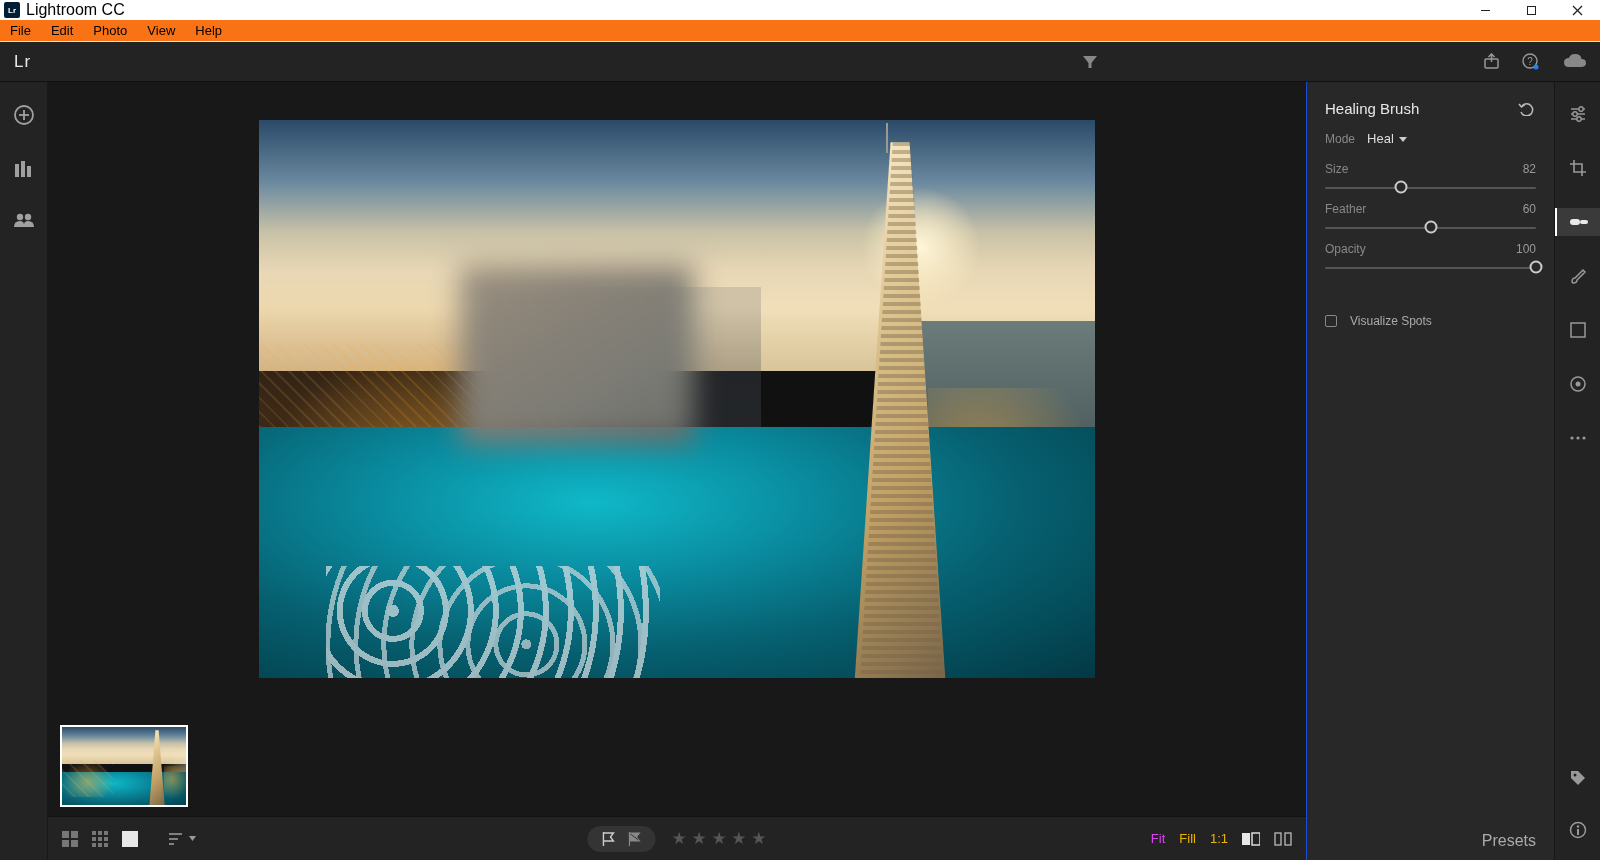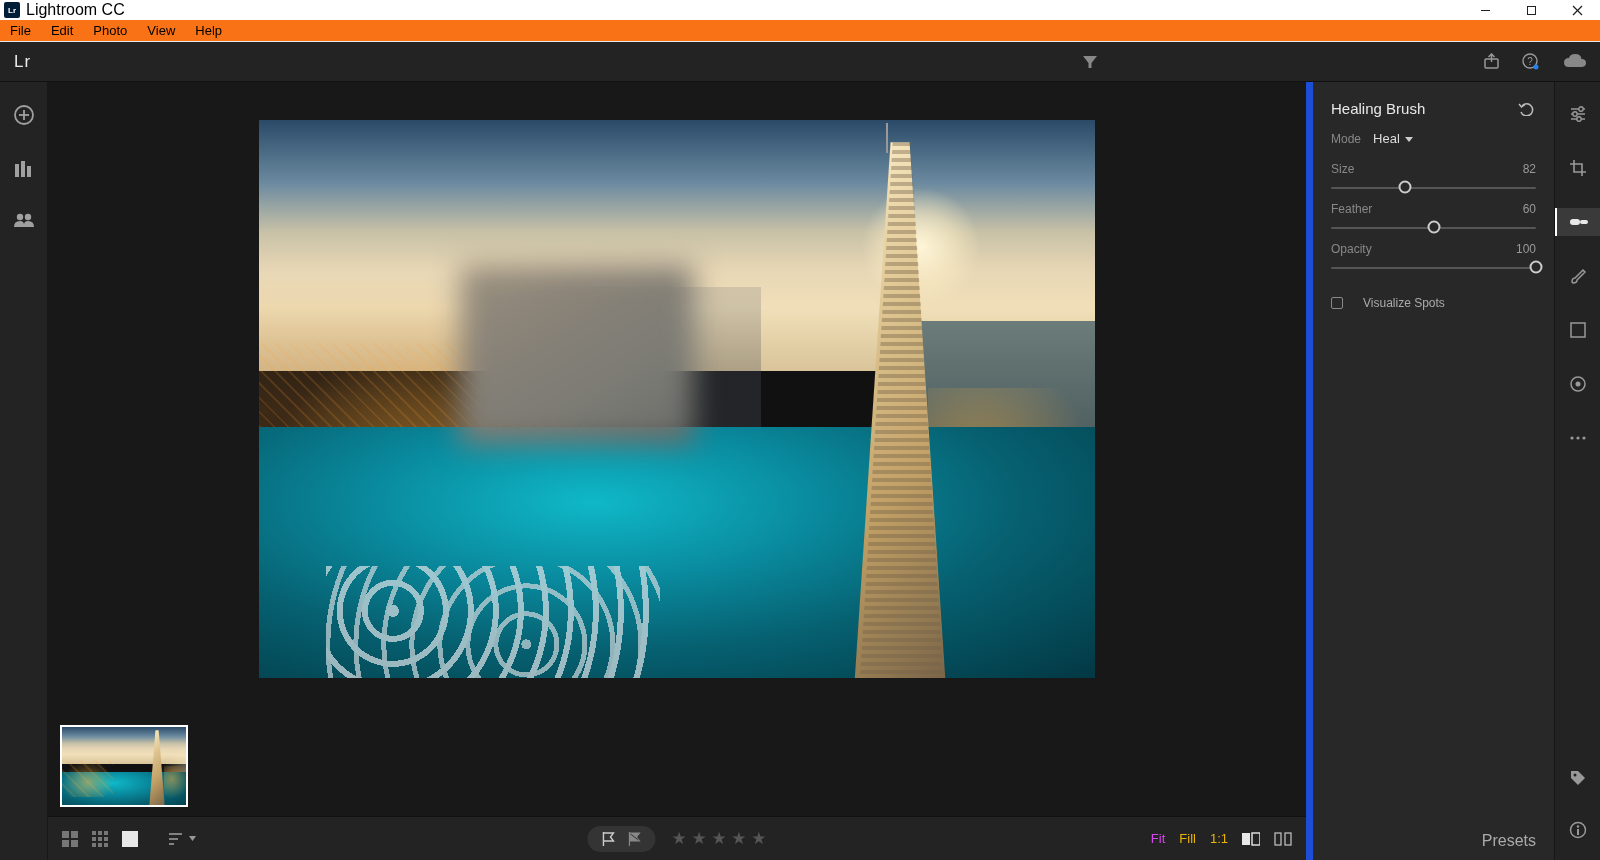--- a/index.html
+++ b/index.html
@@ -65,31 +65,31 @@
 .vm.active{color:#e8e8e8}
 .sort-btn{margin-left:30px;display:flex;align-items:center;color:#999}
 .mid-controls{position:absolute;left:50%;transform:translateX(-50%);display:flex;align-items:center;gap:12px}
 .flag-pill{background:#343434;border-radius:16px;padding:5px 14px;display:flex;gap:12px}
 .stars{display:flex;gap:3px;color:#555;font-size:17px;margin-left:4px}
 .right-controls{position:absolute;right:14px;display:flex;align-items:center;gap:14px;font-size:13px}
 .zoom-label{color:#eab308}
 .zoom-label.active{color:#d946ef;font-weight:500}
 
 
-.right-panel{width:248px;background:#282828;border-left:7px solid #1d4ed8;display:flex;flex-direction:column;padding:18px 18px 10px 18px;position:relative}
+.right-panel{width:248px;background:#282828;border-left:1px solid #1d4ed8;display:flex;flex-direction:column;padding:18px 18px 10px 18px;position:relative}
 .panel-title{color:#e8e8e8;font-size:15px;font-weight:500;margin-bottom:14px;display:flex;justify-content:space-between;align-items:center}
 .mode-row{display:flex;align-items:center;gap:12px;margin-bottom:10px;color:#888;font-size:12px}
 .mode-row .val{color:#ddd;font-size:13px;display:flex;align-items:center;gap:4px}
 .slider-group{margin-top:6px}
 .slider-row{display:flex;justify-content:space-between;color:#888;font-size:12px;margin-bottom:2px}
 .slider-row .num{color:#999}
 .slider-track{position:relative;height:18px;margin-bottom:6px}
 .slider-track .line{position:absolute;left:0;right:0;top:50%;height:2px;background:#555;border-radius:1px}
 .slider-track .knob{position:absolute;top:50%;width:13px;height:13px;border:2px solid #ccc;border-radius:50%;background:#282828;transform:translate(-50%,-50%)}
-.checkbox-row{display:flex;align-items:center;gap:20px;margin-top:14px;color:#aaa;font-size:12px}
+.checkbox-row{display:flex;align-items:center;gap:13px;margin-top:32px;color:#aaa;font-size:12px}
 .cb{width:12px;height:12px;border:1px solid #888;border-radius:2px}
 .presets-label{position:absolute;bottom:10px;right:18px;color:#aaa;font-size:16px}
 
 
 .tool-rail{width:46px;background:#232323;border-left:1px solid #161616;display:flex;flex-direction:column;align-items:center;padding-top:18px;gap:26px;position:relative}
 .tool-rail .tool{color:#888;width:46px;height:28px;display:flex;align-items:center;justify-content:center}
 .tool-rail .tool.active{background:#3a3a3a;color:#e8e8e8;border-left:2px solid #fff}
 .tool-rail .bottom-tools{position:absolute;bottom:16px;display:flex;flex-direction:column;gap:24px;align-items:center}
 
 svg{display:block}

